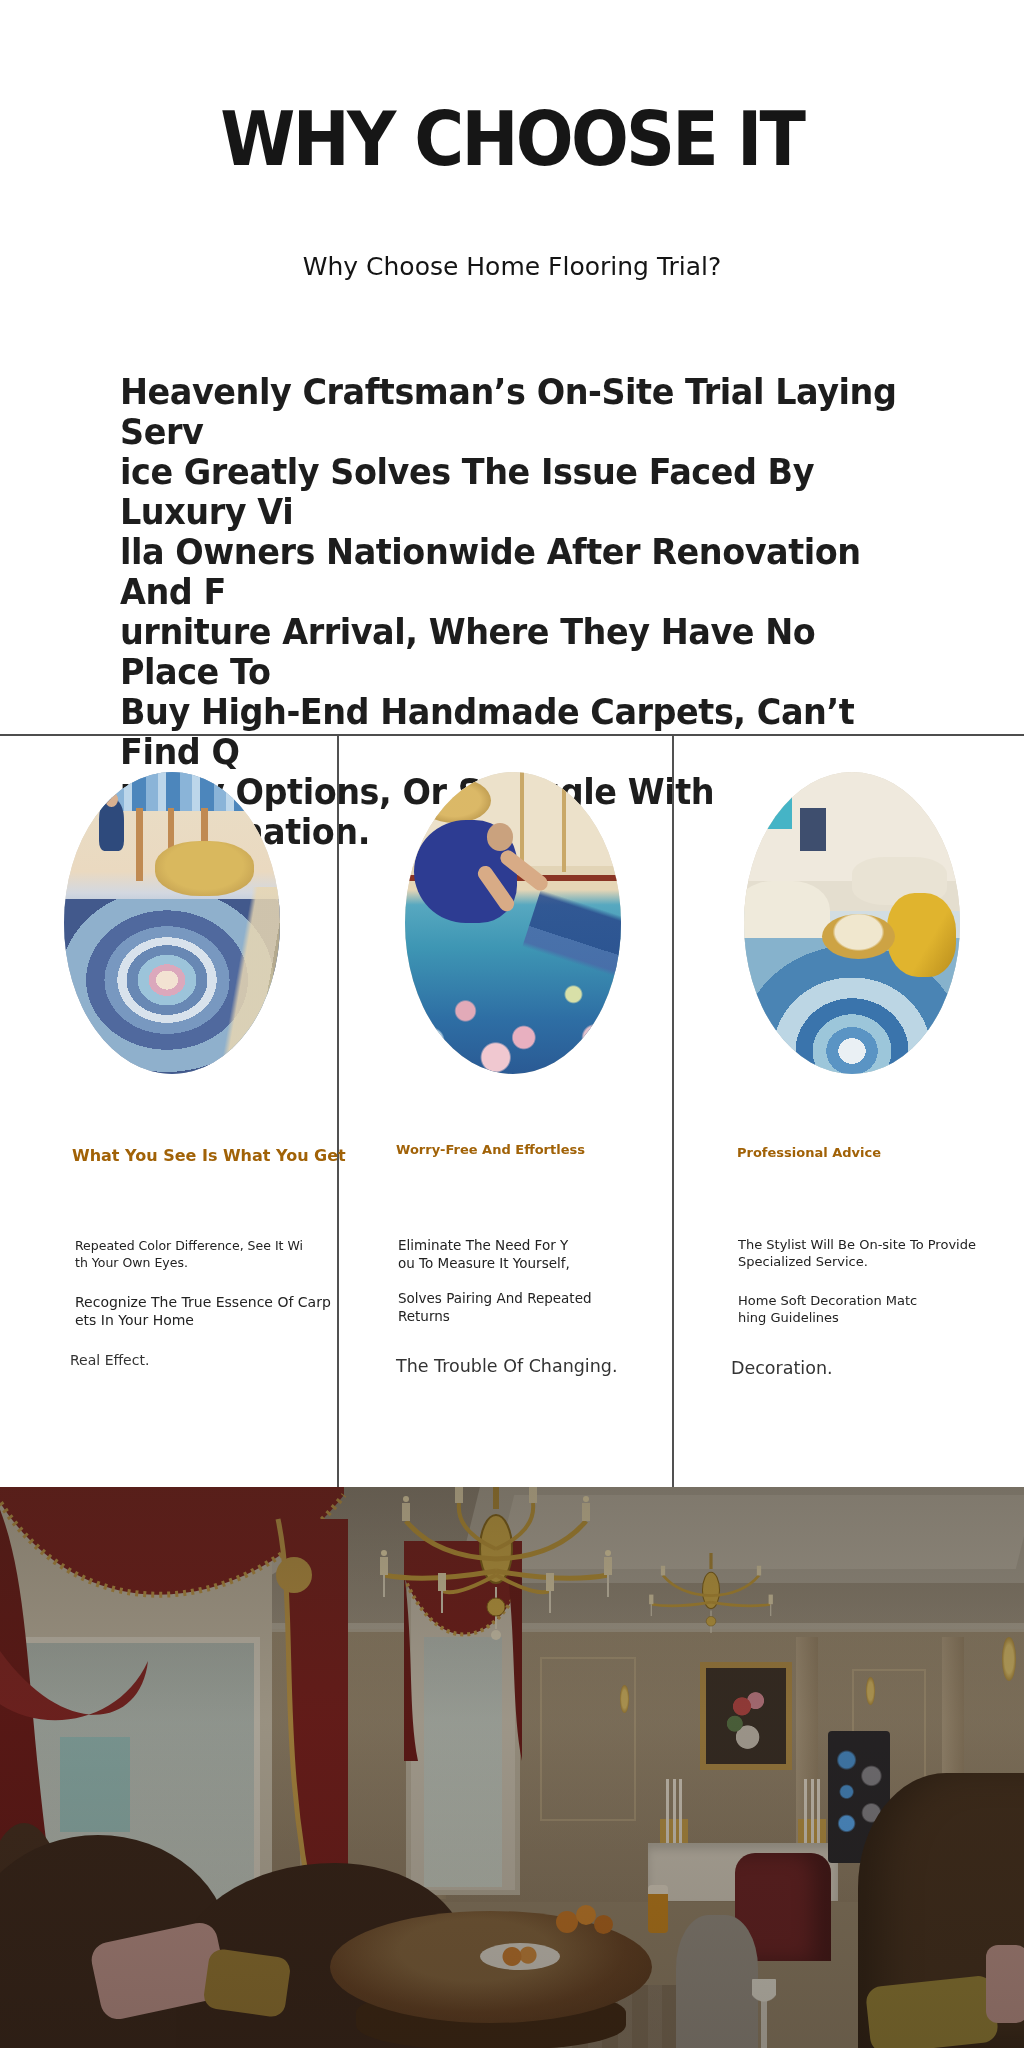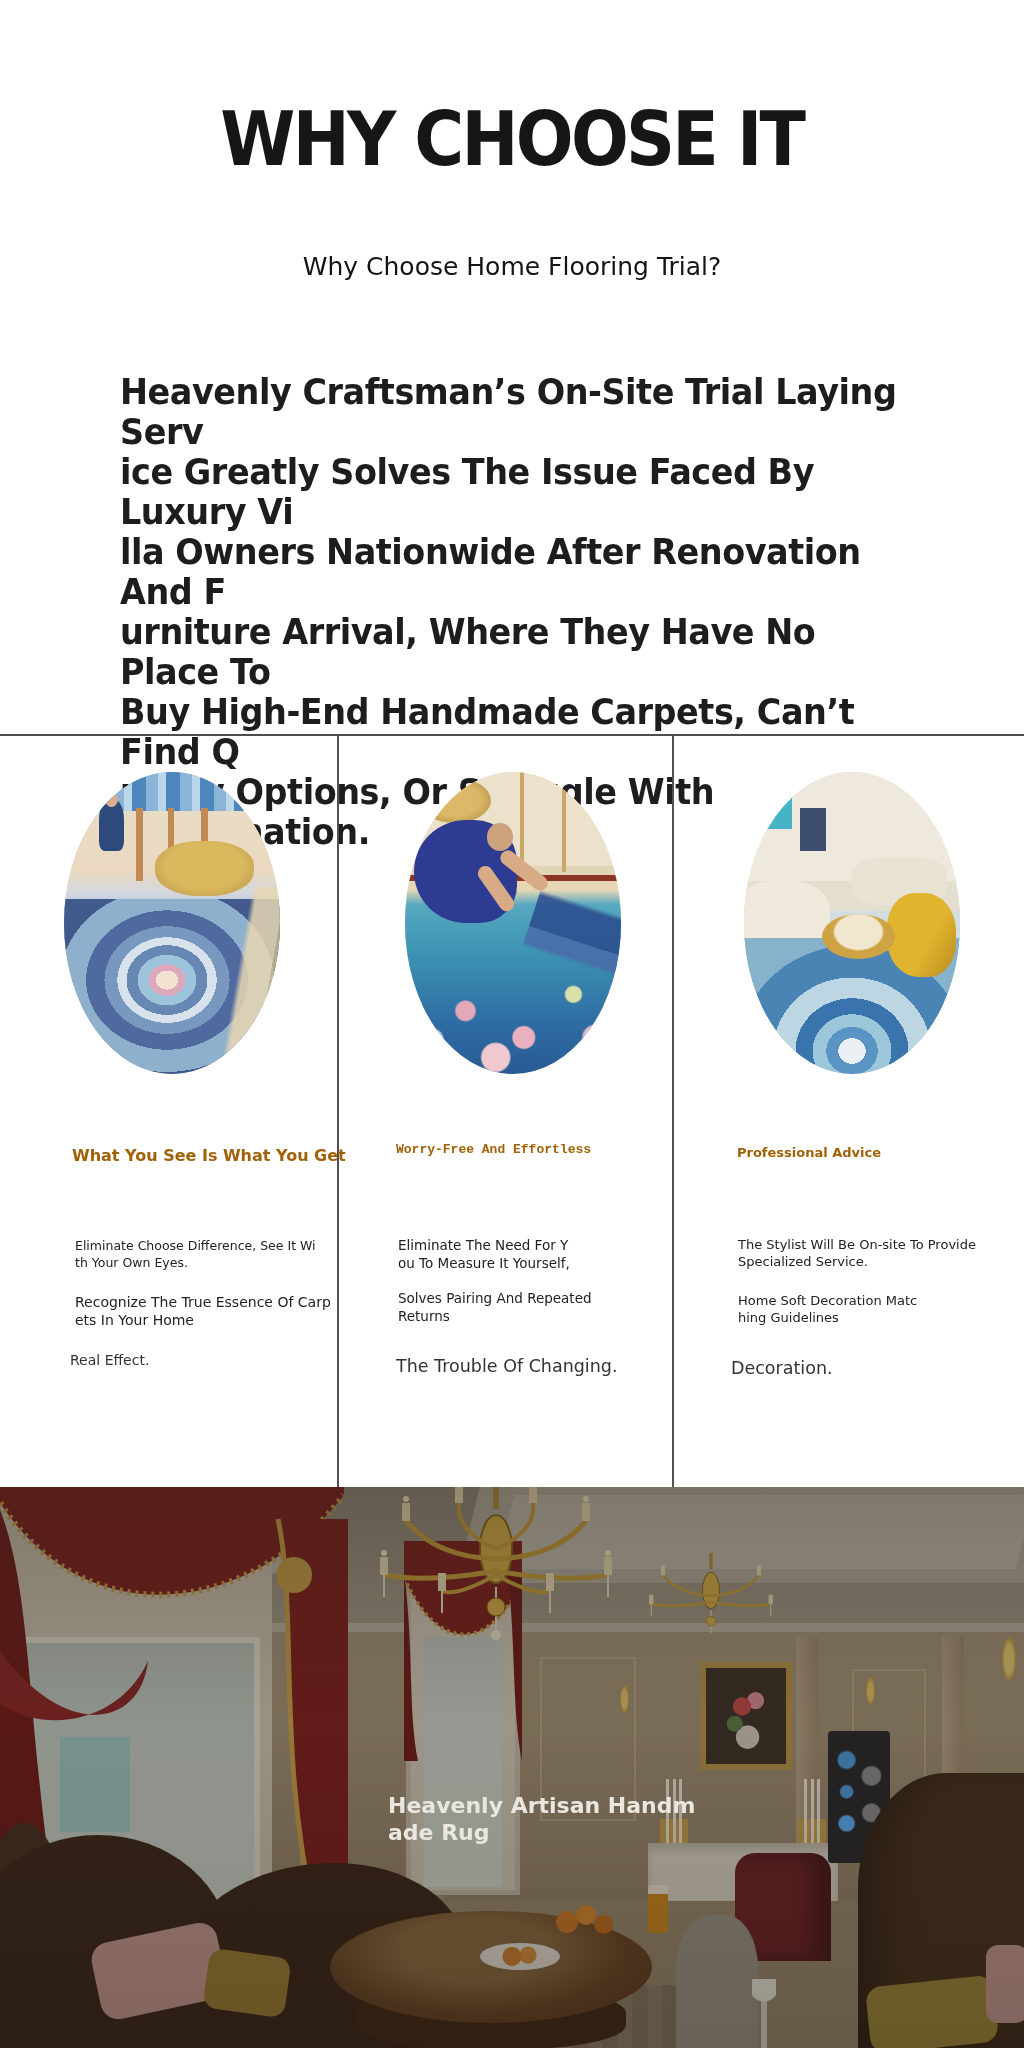--- a/index.html
+++ b/index.html
@@ -70,21 +70,21 @@
   .ov3 .sofaR{left:50%;top:28%;width:44%;height:16%;border-radius:35%;background:#e9e3d4;}
   .ov3 .chair{left:66%;top:40%;width:32%;height:28%;border-radius:40% 45% 40% 45%;
     background:linear-gradient(120deg,#e0b42e 0 60%,#b88c1c 100%);}
   .ov3 .table{left:36%;top:47%;width:34%;height:15%;border-radius:50%;
     background:radial-gradient(ellipse at 50% 40%,#f0e7ce 0 45%,#cda344 50% 100%);}
   .ov3 .rug{left:-6%;top:55%;width:112%;height:52%;
     background:radial-gradient(ellipse at 50% 72%,#eaf0f4 0 8%,#5a94c4 8% 15%,#9cc6da 15% 23%,#3a74ac 23% 33%,#bcd6e4 33% 46%,#4a84b4 46% 66%,#86b2cc 66% 100%);}
 
   .feat-h{font-weight:700;color:#a16207;}
   .h1c{left:72px;top:1146px;font-size:16px;}
-  .h2c{left:396px;top:1142px;font-size:13px;font-family:Liberation Mono, monospace;}
+  .h2c{left:396px;top:1142px;font-size:13px;}
   .h3c{left:737px;top:1145px;font-size:13px;}
   .feat-p{color:#222;line-height:1.32;}
   .p11{left:75px;top:1238px;font-size:12.5px;}
   .p12{left:75px;top:1293px;font-size:14px;}
   .t1 {left:70px;top:1352px;font-size:14px;color:#333;}
   .p21{left:398px;top:1237px;font-size:13.5px;}
   .p22{left:398px;top:1290px;font-size:13.5px;}
   .t2 {left:396px;top:1356px;font-size:17.5px;color:#333;}
   .p31{left:738px;top:1236px;font-size:13px;}
   .p32{left:738px;top:1292px;font-size:13px;}
@@ -226,21 +226,21 @@
   <div class="art"></div>
   <div class="cab"></div>
   <div class="sofaL"></div>
   <div class="sofaR"></div>
   <div class="rug"></div>
   <div class="chair"></div>
   <div class="table"></div>
 </div>
 
 <div class="abs feat-h h1c">What You See Is What You Get</div>
-<div class="abs feat-p p11 pre">Eliminate Choose Difference, See It Wi
+<div class="abs feat-p p11 pre">Repeated Color Difference, See It Wi
 th Your Own Eyes.</div>
 <div class="abs feat-p p12 pre">Recognize The True Essence Of Carp
 ets In Your Home</div>
 <div class="abs t1">Real Effect.</div>
 
 <div class="abs feat-h h2c">Worry-Free And Effortless</div>
 <div class="abs feat-p p21 pre">Eliminate The Need For Y
 ou To Measure It Yourself,</div>
 <div class="abs feat-p p22 pre">Solves Pairing And Repeated
 Returns</div>
@@ -373,15 +373,13 @@
   <div class="abs tabletop"></div>
   <div class="abs plate"></div>
   <div class="abs orange1"></div>
   <div class="abs orange2"></div>
   <div class="abs orange3"></div>
   <div class="abs juice"></div>
   <div class="abs crystal"></div>
 
   <div class="abs hero-overlay"></div>
 
-  <div class="abs hero-brand pre">Heavenly Artisan Handm
-ade Rug</div>
 </div>
 
 </body></html>

